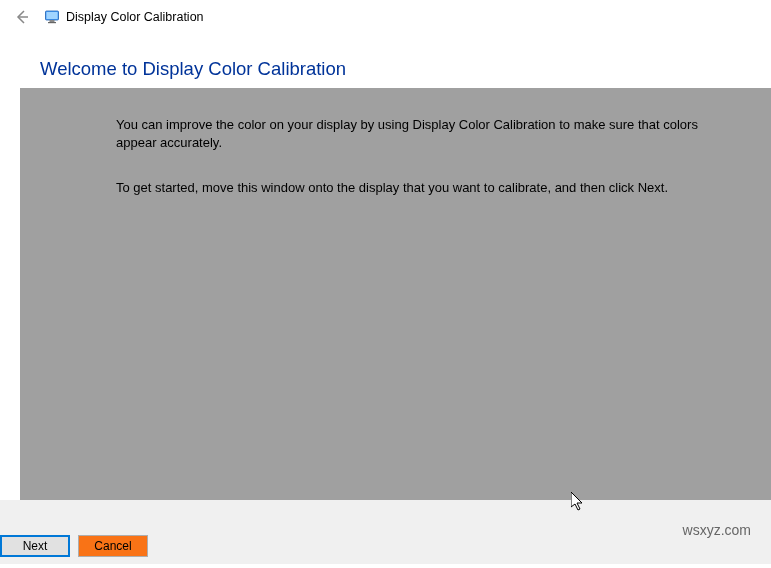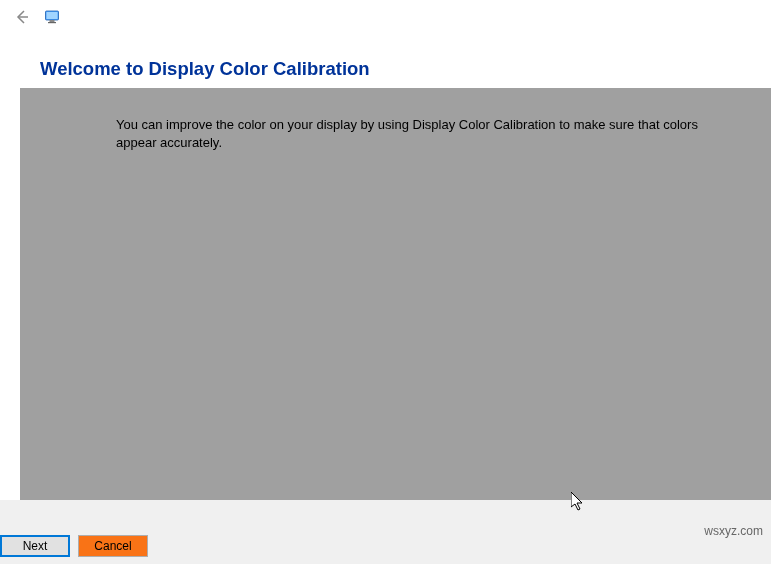--- a/index.html
+++ b/index.html
@@ -47,21 +47,21 @@
     }
     .heading-area {
       height: 54px;
       padding-left: 40px;
       padding-top: 24px;
       background: #ffffff;
     }
     .heading {
       color: #003399;
       font-size: 18.5px;
-      font-weight: 700;
+      font-weight: 400;
     }
     .content-area {
       background: #a0a0a0;
       height: 412px;
       width: 100%;
       padding: 28px 88px 0 96px;
       color: #000;
       font-size: 13px;
       line-height: 1.35;
       margin-left: 20px;
@@ -91,23 +91,23 @@
       border: 1px solid #adadad;
       color: #000;
       cursor: pointer;
     }
     .btn.primary {
       border: 2px solid #0078d7;
       background: #e1e1e1;
     }
     .watermark {
       position: absolute;
-      right: 8px;
+      right: 20px;
       bottom: 30px;
-      font-size: 12px;
+      font-size: 14px;
       color: #666;
       font-family: Arial, sans-serif;
     }
     .cursor {
       position: absolute;
       left: 571px;
       top: 492px;
       pointer-events: none;
     }
   </style>
@@ -122,28 +122,30 @@
     </svg>
   </div>
   <span class="app-icon">
     <svg width="16" height="16" viewBox="0 0 16 16">
       <rect x="1.5" y="2" width="13" height="9" rx="1" fill="#4da3ff" stroke="#1a5db0" stroke-width="0.8"></rect>
       <rect x="2.5" y="3" width="11" height="7" fill="#a0d4ff"></rect>
       <rect x="5.5" y="11" width="5" height="2" fill="#888"></rect>
       <rect x="4" y="13" width="8" height="1.2" fill="#666"></rect>
     </svg>
   </span>
+  <span class="app-title">Display Color Calibration</span>
 </div>
 
 <div class="heading-area">
   <div class="heading">Welcome to Display Color Calibration</div>
 </div>
 
 <div class="content-area">
   <p class="content-para">You can improve the color on your display by using Display Color Calibration to make sure that colors appear accurately.</p>
+  <p class="content-para">To get started, move this window onto the display that you want to calibrate, and then click Next.</p>
 </div>
 
 <div class="footer">
   <button class="btn primary">Next</button>
   <button class="btn">Cancel</button>
 </div>
 
 <div class="watermark">wsxyz.com</div>
 
 <div class="cursor">

